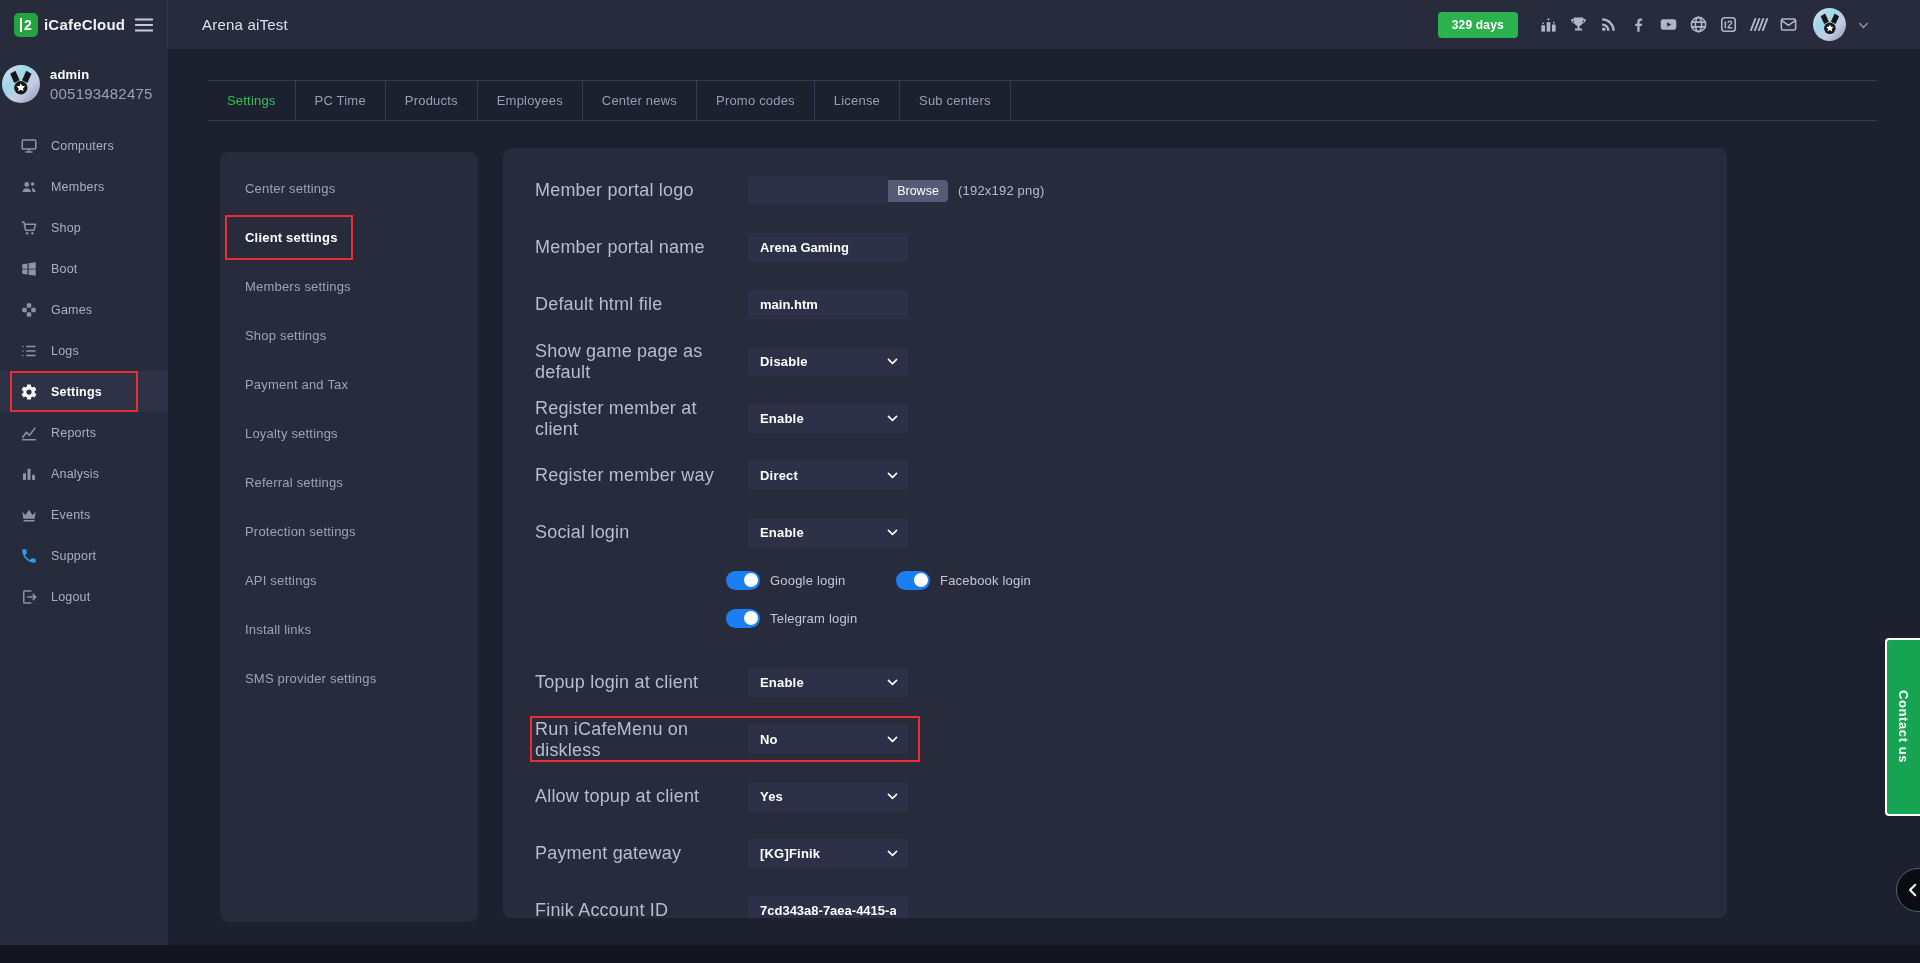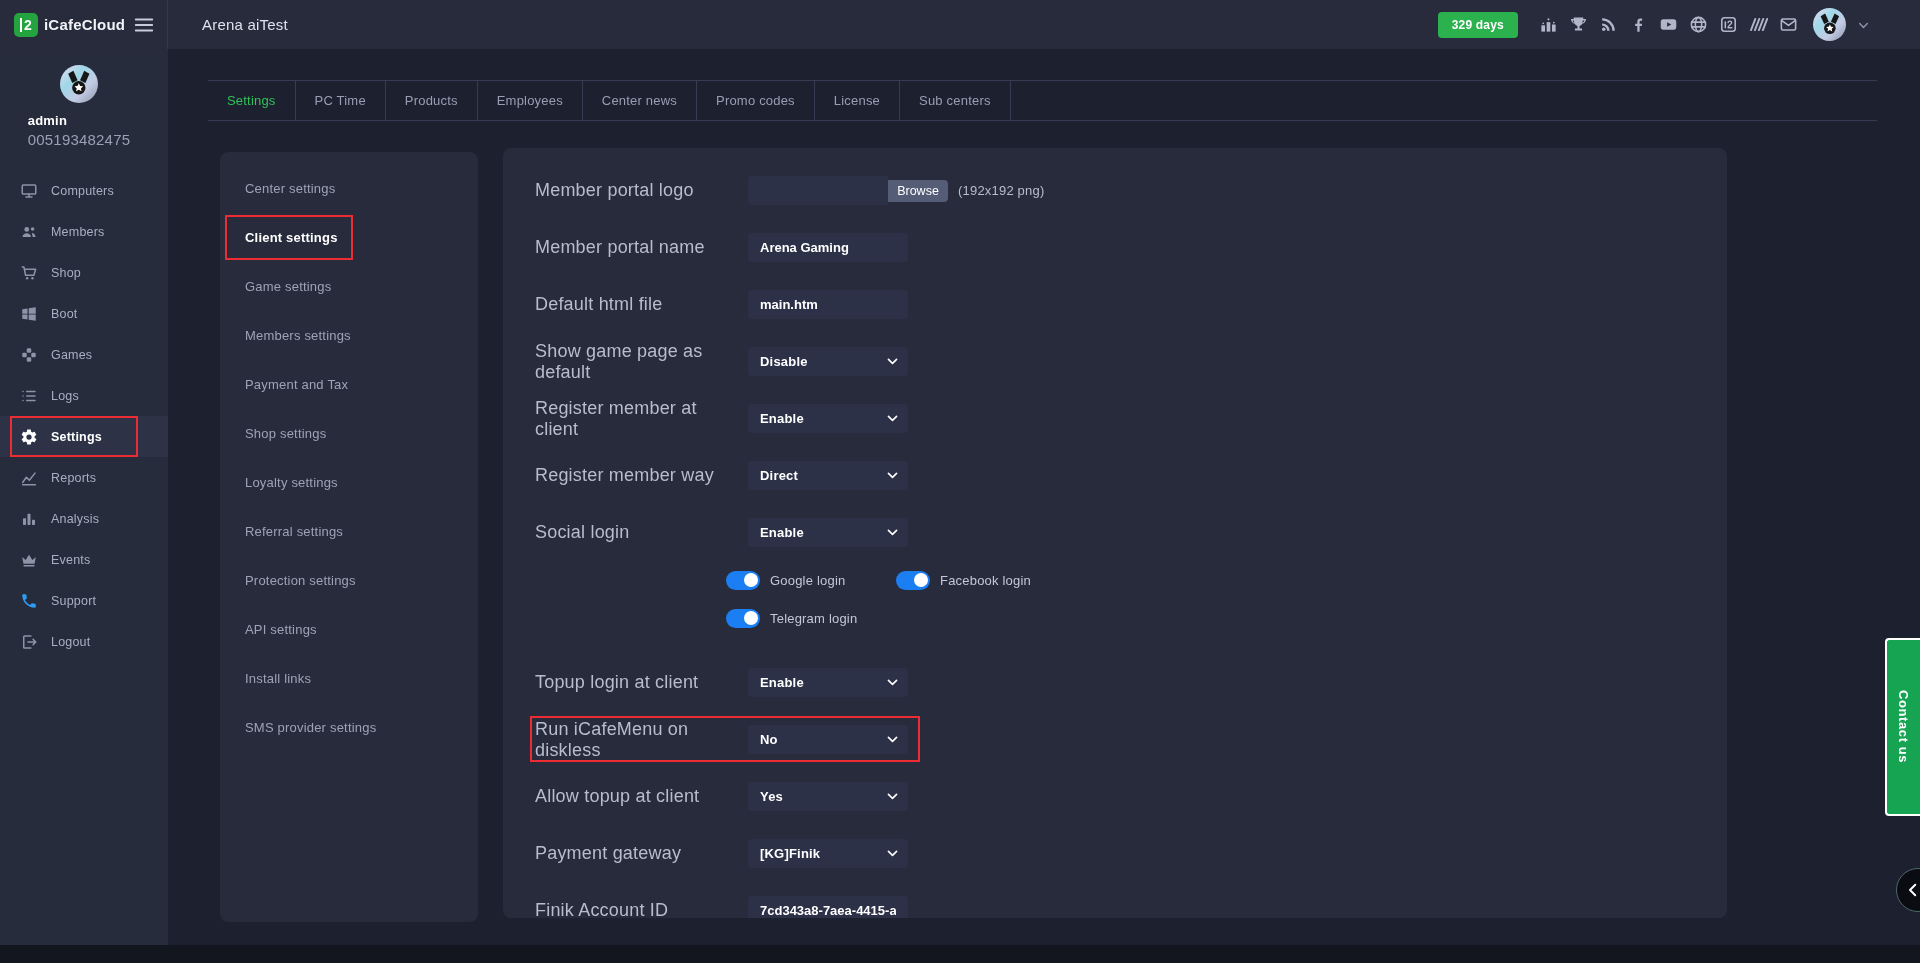--- a/index.html
+++ b/index.html
@@ -22,21 +22,21 @@
   .header-right { margin-left:auto; display:flex; align-items:center; padding-right:50px; gap:11px; }
   .days-badge { background:#2bb14e; color:#fff; font-size:12px; font-weight:bold; padding:6px 14px; border-radius:4px; margin-right:10px; cursor:pointer; }
   .hicon { width:19px; height:19px; color:#b0b5c8; cursor:pointer; display:inline-flex; }
   .hicon svg { width:100%; height:100%; }
   .avatar { border-radius:50%; background:linear-gradient(135deg,#ecd9f2 0%,#9fd8e8 35%,#c4cbe4 65%,#8b93ab 100%); display:flex; align-items:center; justify-content:center; overflow:hidden; }
   .avatar svg { width:78%; height:78%; }
   .avatar.header-av { width:33px; height:33px; margin-left:4px; cursor:pointer; }
   .chev-down { width:13px; height:13px; color:#8d93a8; cursor:pointer; }
   
   #sidebar { position:absolute; top:49px; left:0; width:168px; bottom:18px; background:#272c3c; z-index:4; }
-  .user { display:flex; align-items:center; padding:16px 12px 14px 2px; gap:10px;flex-direction:column; }
+  .user { display:flex; align-items:center; padding:16px 12px 14px 2px; gap:10px; }
   .avatar.side-av { width:38px; height:38px; }
   .user-name { font-size:13px; font-weight:bold; color:#fff; }
   .user-id { font-size:15px; color:#9aa0b4; margin-top:3px; }
   .side-menu { margin-top:8px; }
   .side-item { position:relative; height:41px; display:flex; align-items:center; padding-left:20px; gap:13px; cursor:pointer; }
   .side-item .sicon { width:18px; height:18px; color:#8d93a8; display:inline-flex; }
   .side-item .sicon svg { width:100%; height:100%; }
   .side-item .slabel { font-size:12.5px; color:#a9afc2; }
   .side-item.active { background:#2d3247; }
   .side-item.active .slabel { color:#fff; font-weight:bold; }
@@ -308,30 +308,27 @@
 
 <div id="menu-panel">
     <div class="m-item">
       <span>Center settings</span>
     </div>
     <div class="m-item active">
       <span>Client settings</span>
       <div class="red-frame"></div>
     </div>
     <div class="m-item">
-      <span>Game settings</span>
-    </div>
-    <div class="m-item">
       <span>Members settings</span>
     </div>
     <div class="m-item">
+      <span>Shop settings</span>
+    </div>
+    <div class="m-item">
       <span>Payment and Tax</span>
-    </div>
-    <div class="m-item">
-      <span>Shop settings</span>
     </div>
     <div class="m-item">
       <span>Loyalty settings</span>
     </div>
     <div class="m-item">
       <span>Referral settings</span>
     </div>
     <div class="m-item">
       <span>Protection settings</span>
     </div>

